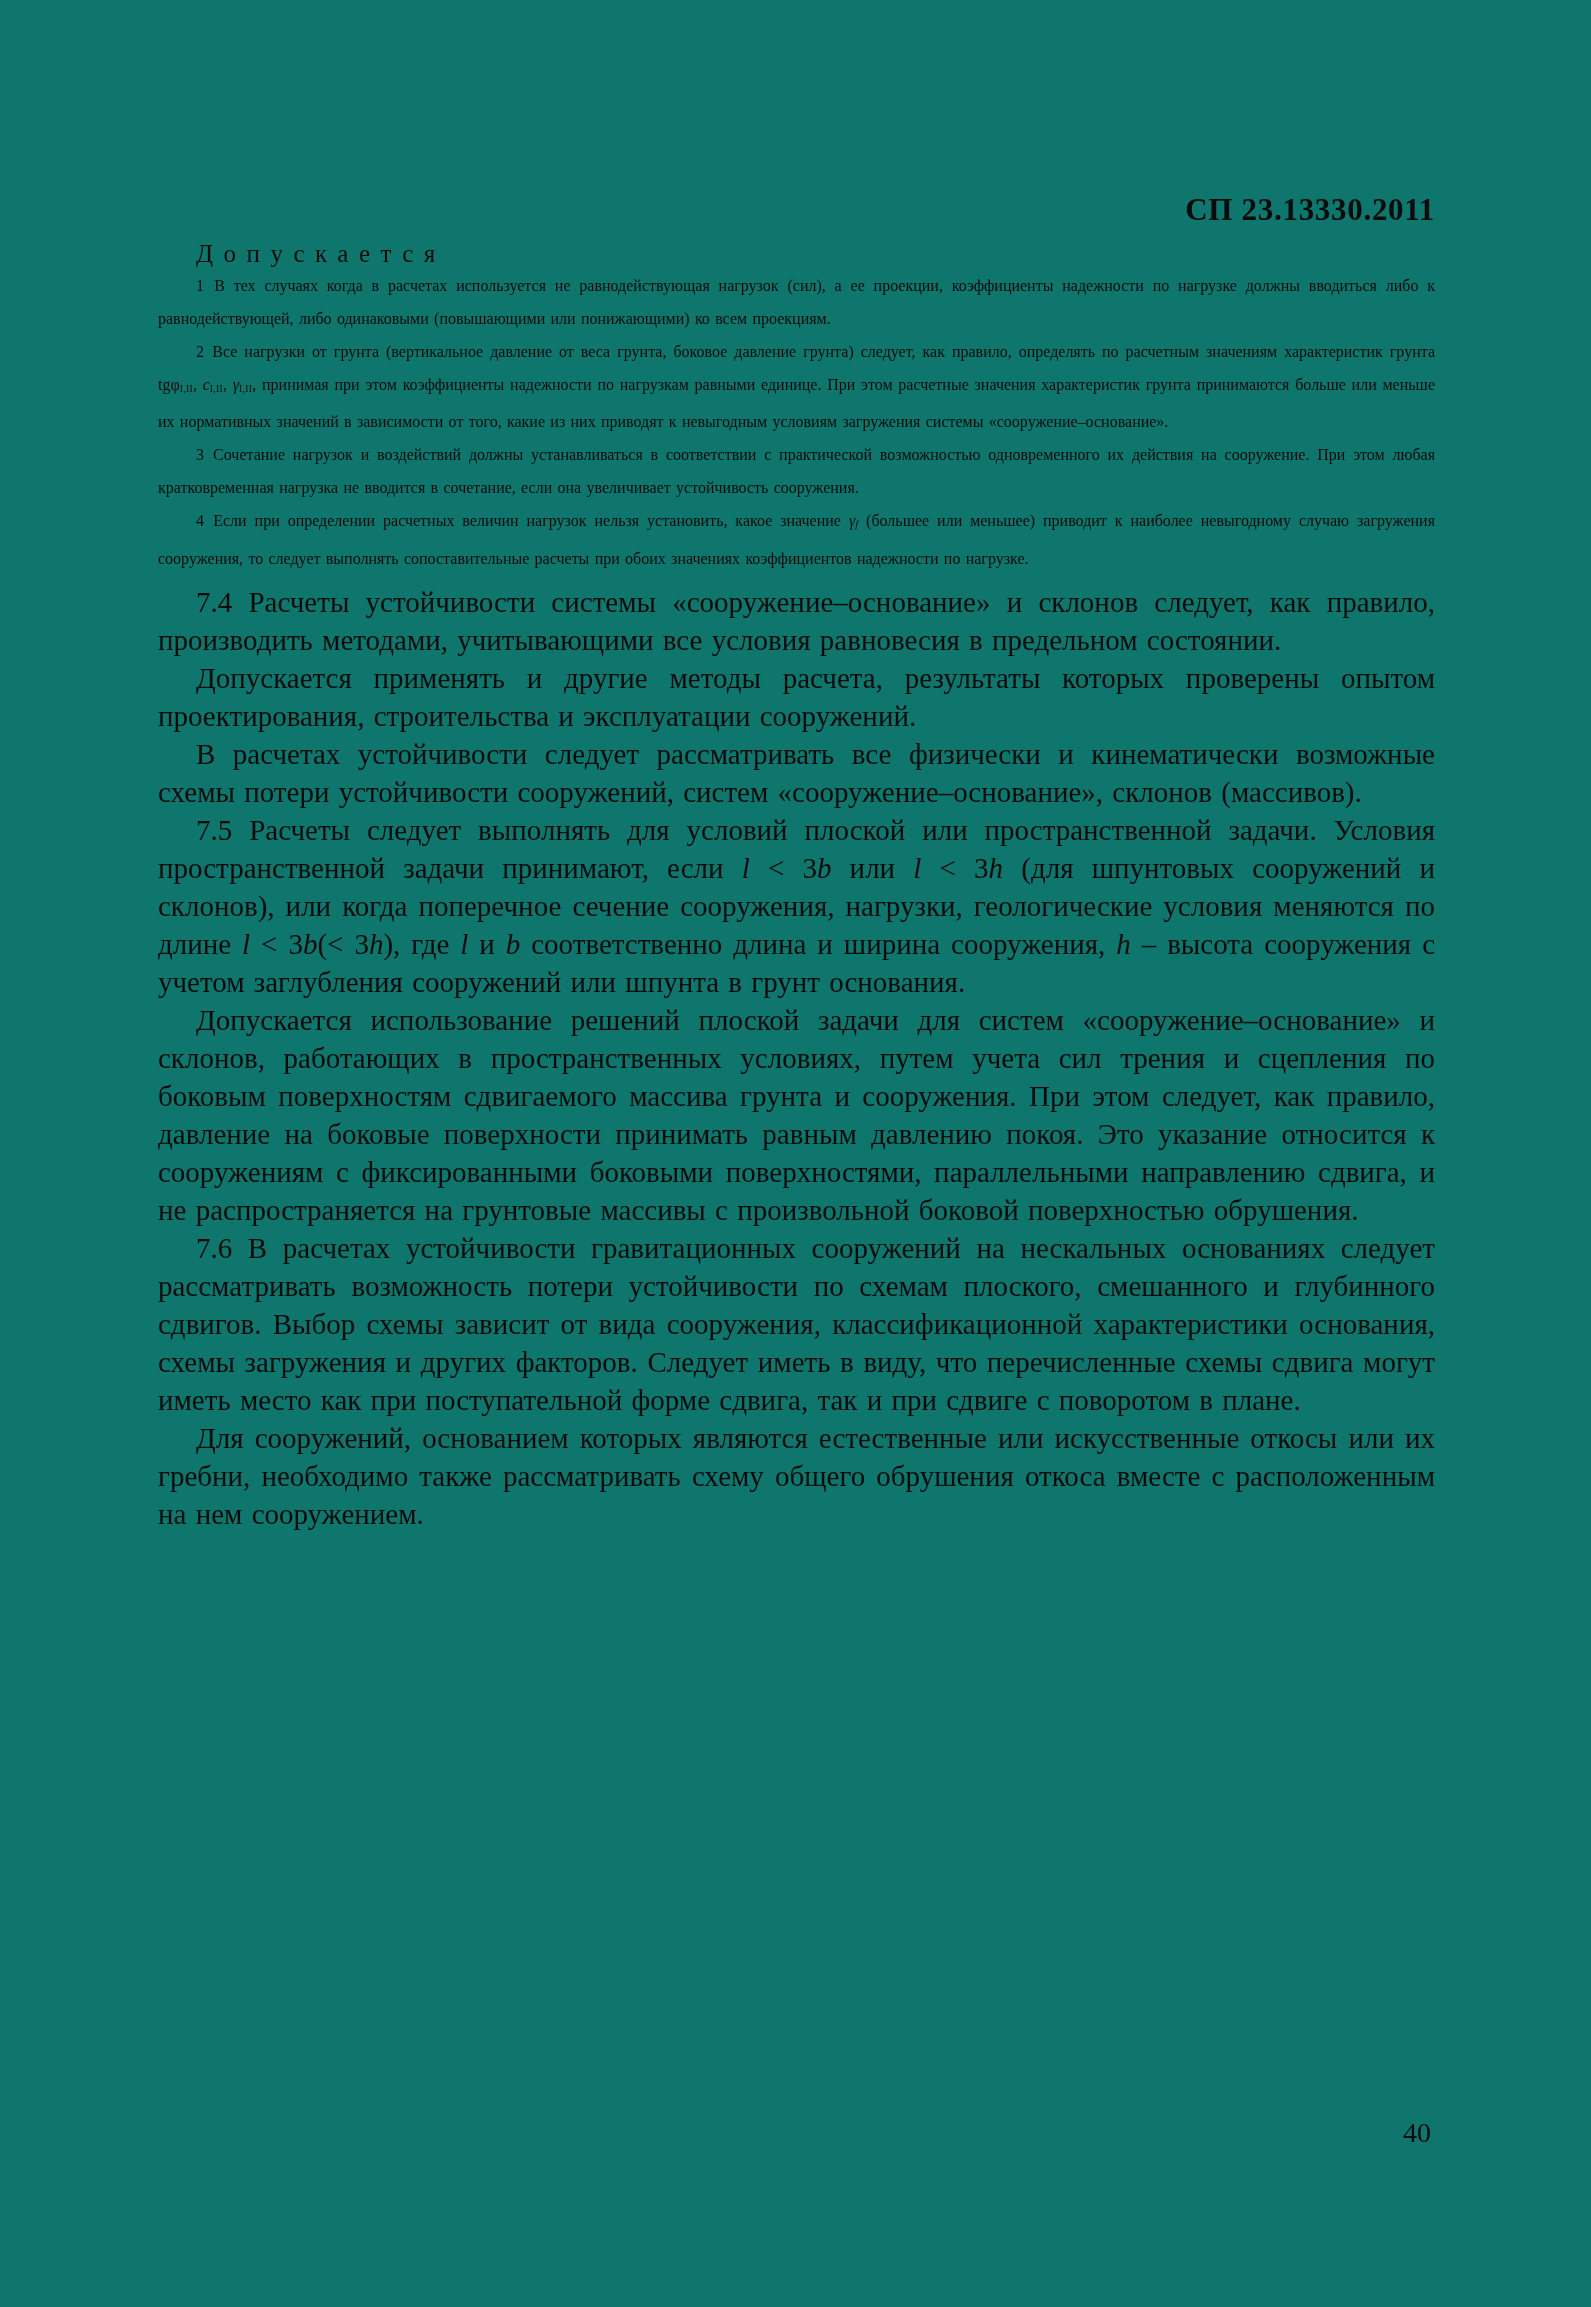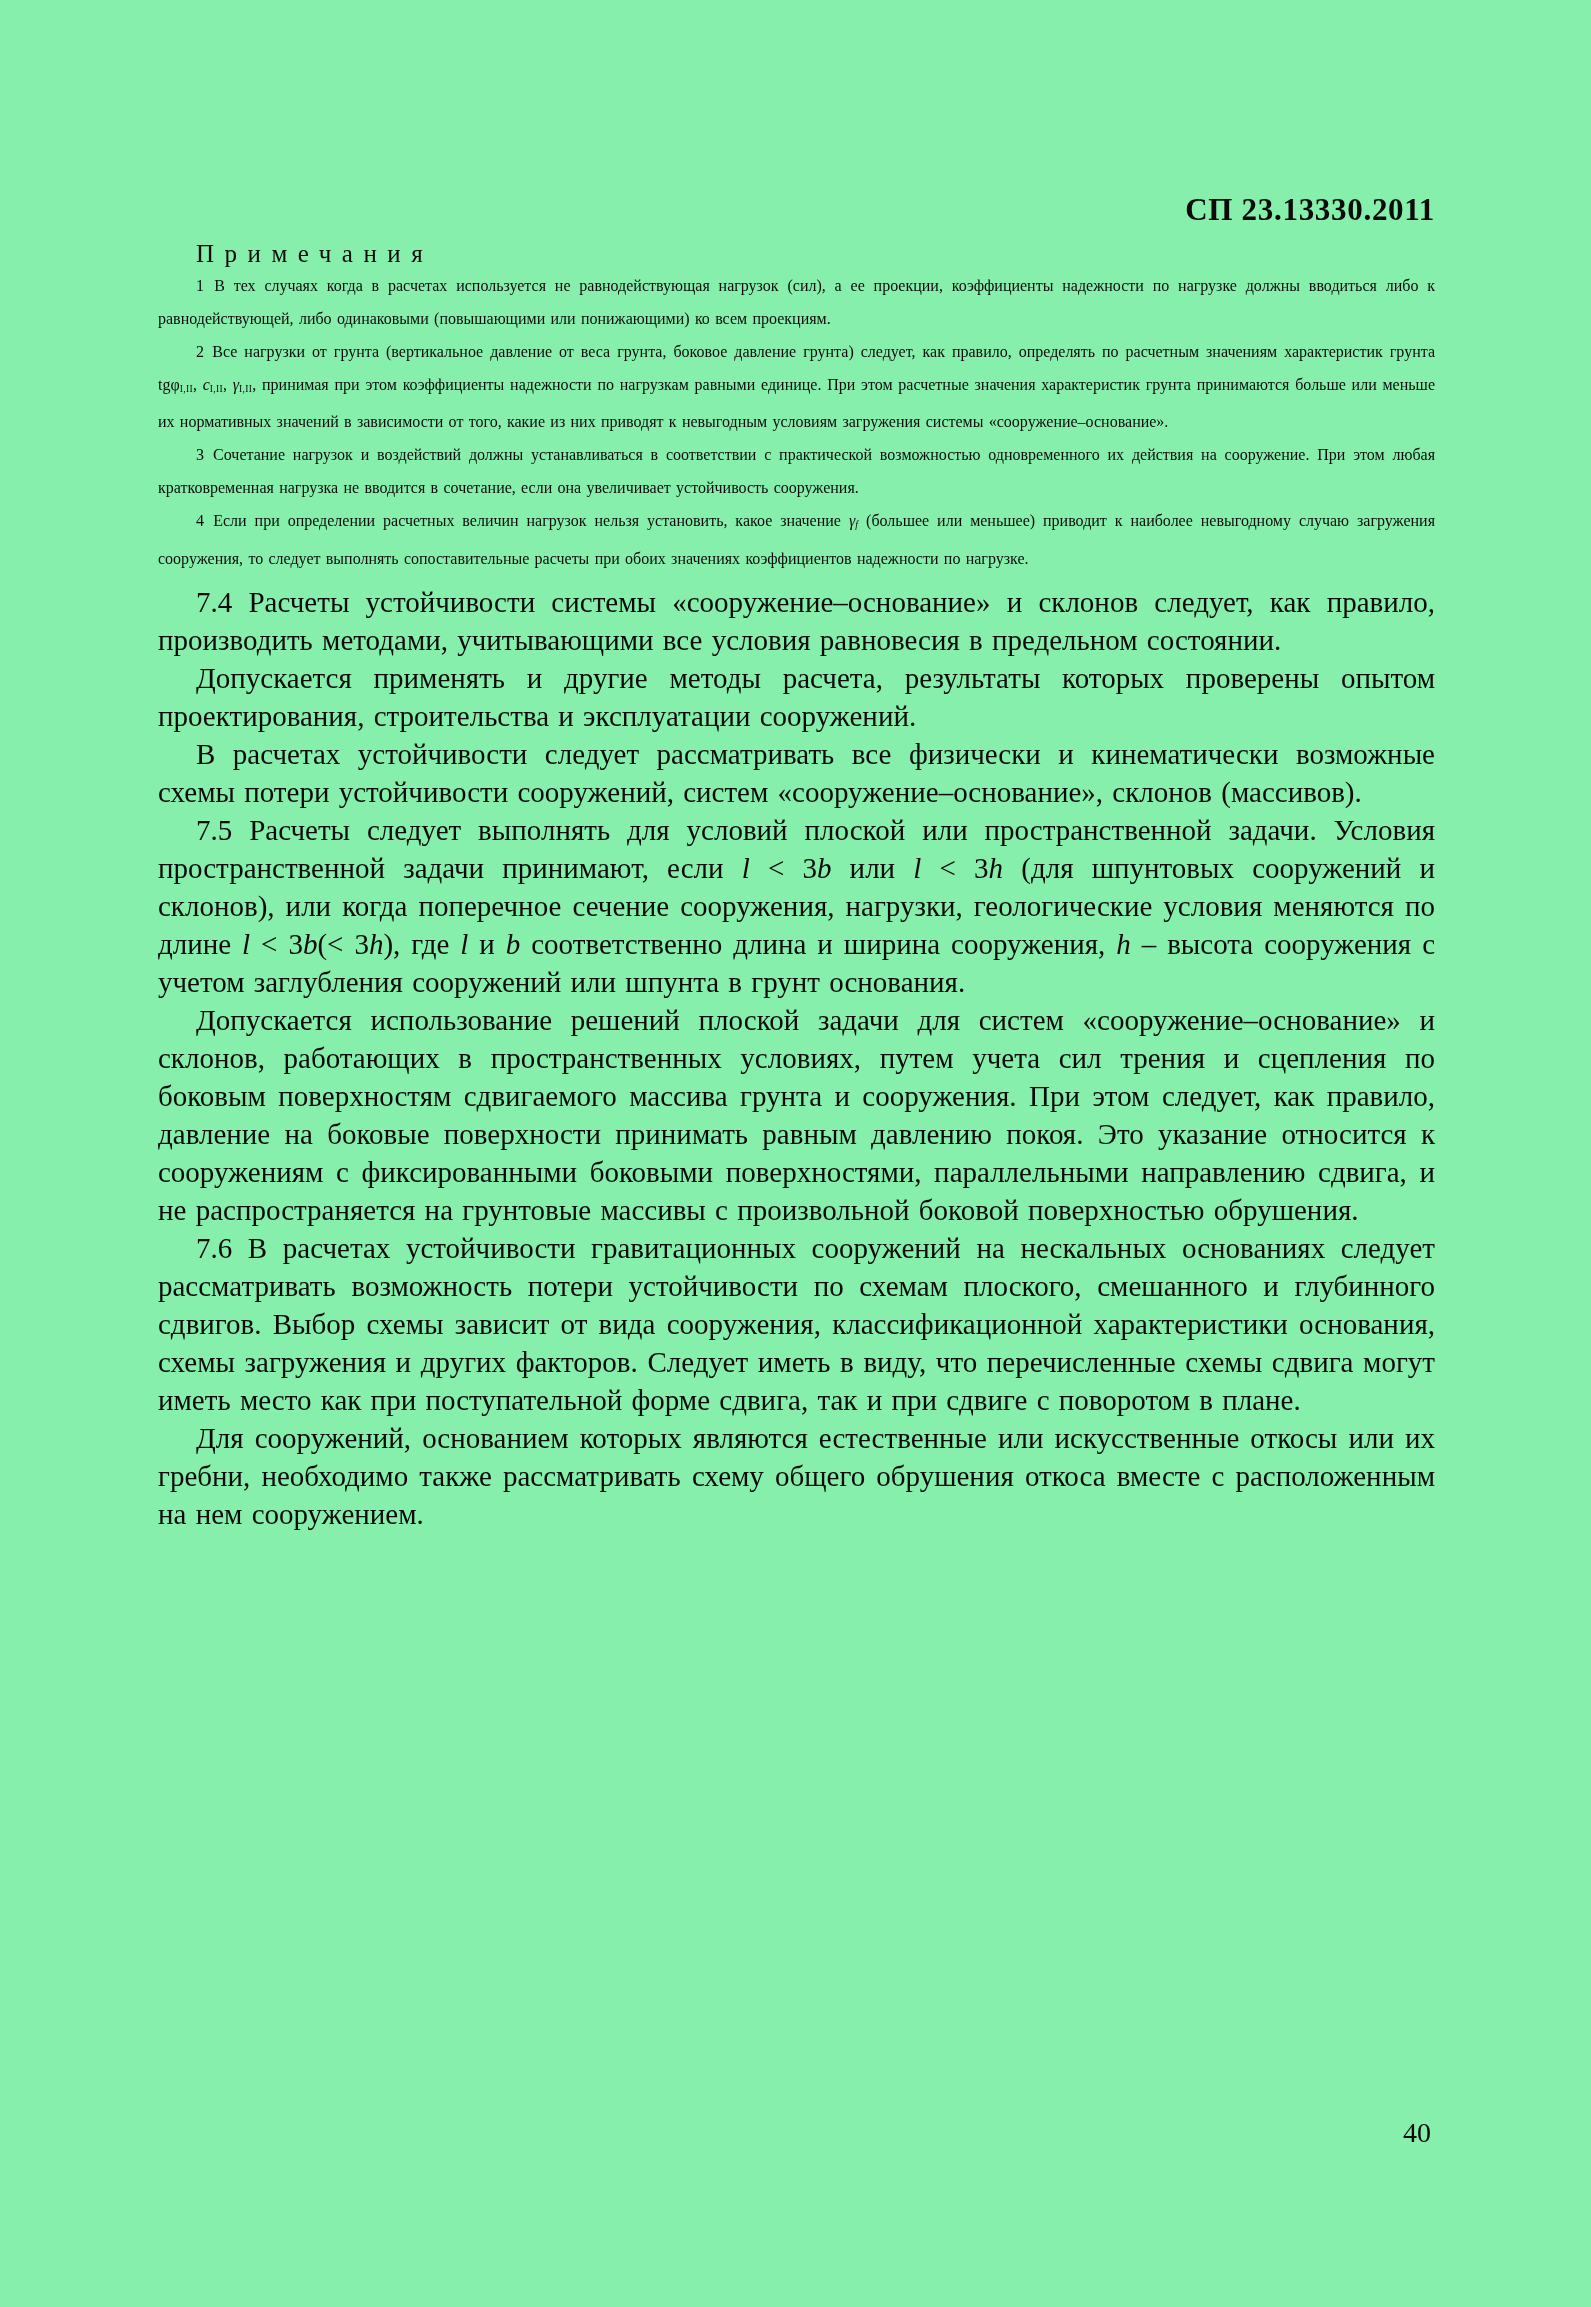--- a/index.html
+++ b/index.html
@@ -4,21 +4,21 @@
 <style>
   html, body {
     margin: 0;
     padding: 0;
     background: #ffffff;
   }
   .page {
     position: relative;
     width: 1591px;
     height: 2307px;
-    background: #86efac;
+    background: #0f766e;
     color: #0b0b0b;
     font-family: "Liberation Serif", "DejaVu Serif", serif;
     overflow: hidden;
   }
   .content {
     position: absolute;
     left: 158px;
     top: 0;
     width: 1277px;
   }
@@ -85,21 +85,21 @@
 </style>
 </head>
 <body>
 
 <div class="page">
   <div class="content">
 
     <div class="doc-code">СП 23.13330.2011</div>
 
     <section class="notes">
-      <div class="notes-title">Примечания</div>
+      <div class="notes-title">Допускается</div>
 
       <p class="note"><span class="note-num">1</span><span> В тех случаях когда в расчетах используется не равнодействующая нагрузок (сил), а ее проекции, коэффициенты надежности по нагрузке должны вводиться либо к равнодействующей, либо одинаковыми (повышающими или понижающими) ко всем проекциям.</span></p>
 
       <p class="note"><span class="note-num">2</span><span> Все нагрузки от грунта (вертикальное давление от веса грунта, боковое давление грунта) следует, как правило, определять по расчетным значениям характеристик грунта tgφ<span class="sub">I,II</span>, <span class="it">c</span><span class="sub">I,II</span>, <span class="it">γ</span><span class="sub">I,II</span>, принимая при этом коэффициенты надежности по нагрузкам равными единице. При этом расчетные значения характеристик грунта принимаются больше или меньше их нормативных значений в зависимости от того, какие из них приводят к невыгодным условиям загружения системы «сооружение–основание».</span></p>
 
       <p class="note"><span class="note-num">3</span><span> Сочетание нагрузок и воздействий должны устанавливаться в соответствии с практической возможностью одновременного их действия на сооружение. При этом любая кратковременная нагрузка не вводится в сочетание, если она увеличивает устойчивость сооружения.</span></p>
 
       <p class="note"><span class="note-num">4</span><span> Если при определении расчетных величин нагрузок нельзя установить, какое значение <span class="it">γ</span><span class="it sub">f</span> (большее или меньшее) приводит к наиболее невыгодному случаю загружения сооружения, то следует выполнять сопоставительные расчеты при обоих значениях коэффициентов надежности по нагрузке.</span></p>
     </section>
 

